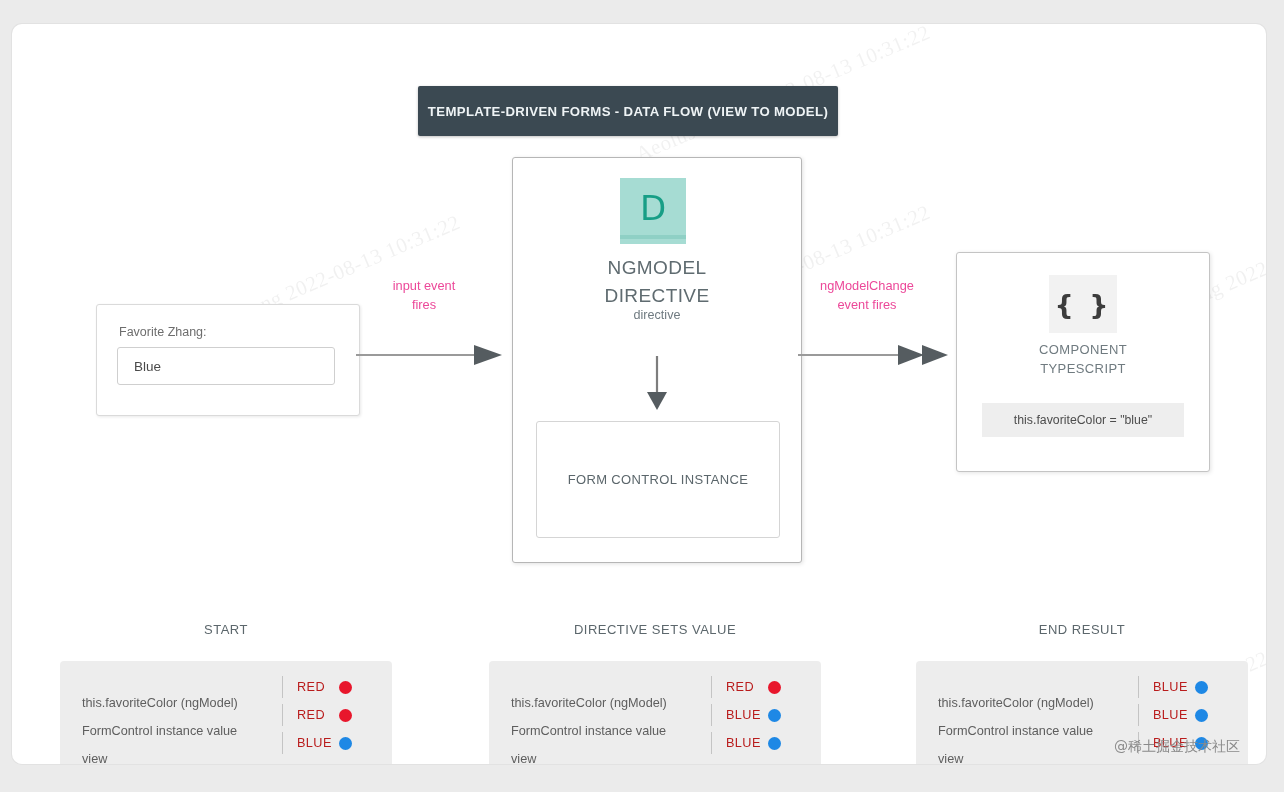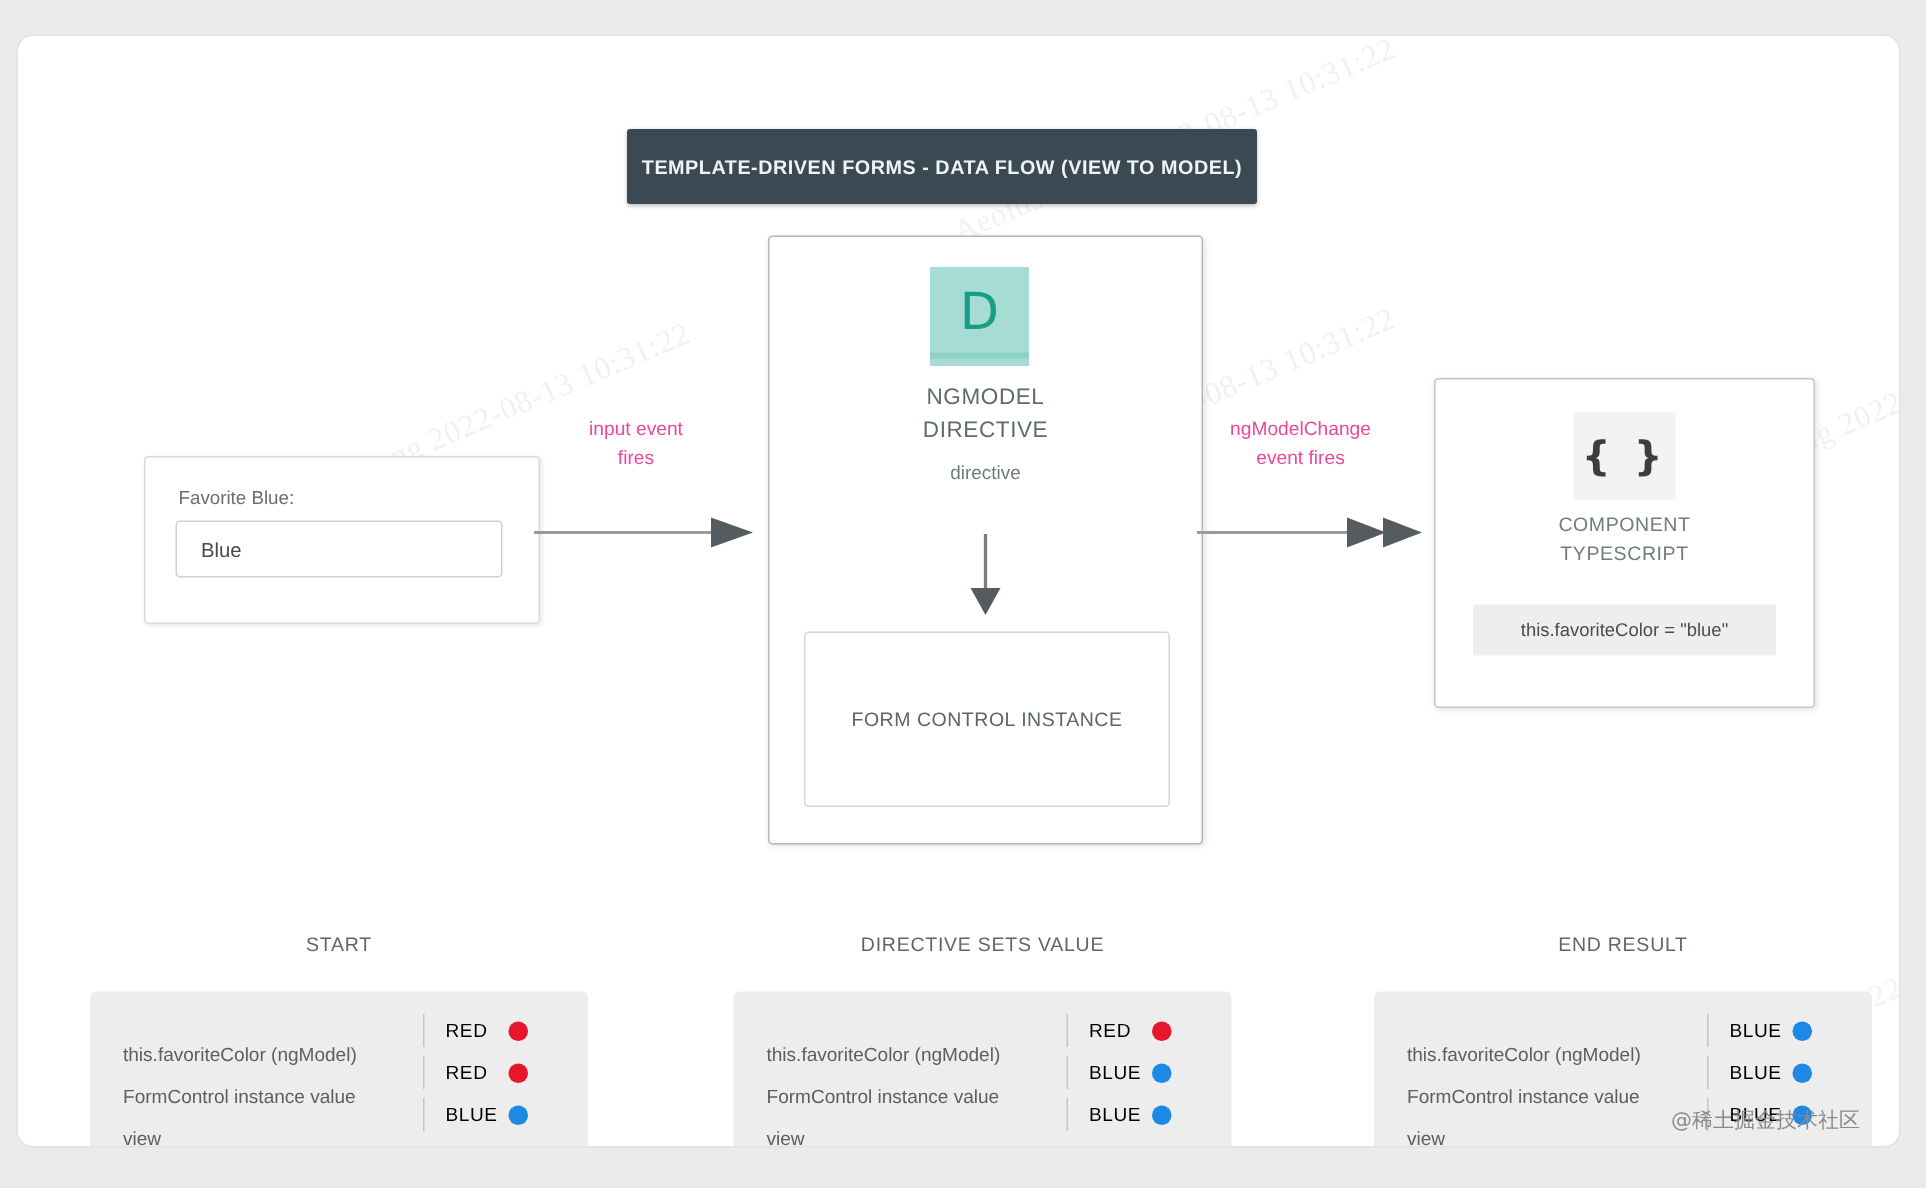--- a/index.html
+++ b/index.html
@@ -137,21 +137,21 @@
     color: #179e86;
     font-weight: 500;
     line-height: 1;
     position: relative;
     top: -3px;
   }
   .directive-title {
     position: absolute;
     left: 0; top: 96px; width: 100%;
     text-align: center;
-    font-size: 15px;
+    font-size: 19px;
     color: #5f6b70;
     letter-spacing: 0.4px;
     line-height: 1.45;
   }
   .directive-sub {
     position: absolute;
     left: 0; top: 148px; width: 100%;
     text-align: center;
     font-size: 12.6px;
     color: #6f7a80;
@@ -264,21 +264,21 @@
   .legend-divider {
     width: 1px;
     height: 22px;
     background: #c4c4c4;
   }
   .legend-val {
     flex: 0 0 56px;
     padding-left: 14px;
     box-sizing: border-box;
     font-size: 12.7px;
-    color: #000000;
+    color: #b91c1c;
     letter-spacing: 0.4px;
   }
   .legend-dot {
     width: 13px; height: 13px;
     border-radius: 50%;
   }
   .lg-1 { left: 48px; }
   .lg-2 { left: 477px; }
   .lg-3 { left: 904px; }
 </style>
@@ -293,21 +293,21 @@
     <div class="wm wm-b">Aeolus Zhang 2022-08-13 10:31:22</div>
     <div class="wm wm-c">Aeolus Zhang 2022-08-13 10:31:22</div>
     <div class="wm wm-d">Aeolus Zhang 2022-08-13 10:31:22</div>
     <div class="wm wm-g">Aeolus Zhang 2022-08-13 10:31:22</div>
 
     <div class="banner">
       <span class="banner-text">TEMPLATE-DRIVEN FORMS - DATA FLOW (VIEW TO MODEL)</span>
     </div>
 
     <div class="box view-box">
-      <span class="view-label">Favorite Blue:</span>
+      <span class="view-label">Favorite Zhang:</span>
       <input class="view-input" type="text" value="Blue" style="">
     </div>
 
     <div class="arrow-label lbl-left">
       <div>input event</div>
       <div>fires</div>
     </div>
     <svg class="arrow-wrap" style="left:344px; top:318px;" width="152" height="26">
       <line x1="0" y1="13" x2="122" y2="13" stroke="#9a9a9a" stroke-width="2"></line>
       <polygon points="118,3 146,13 118,23" fill="#555c60"></polygon>

